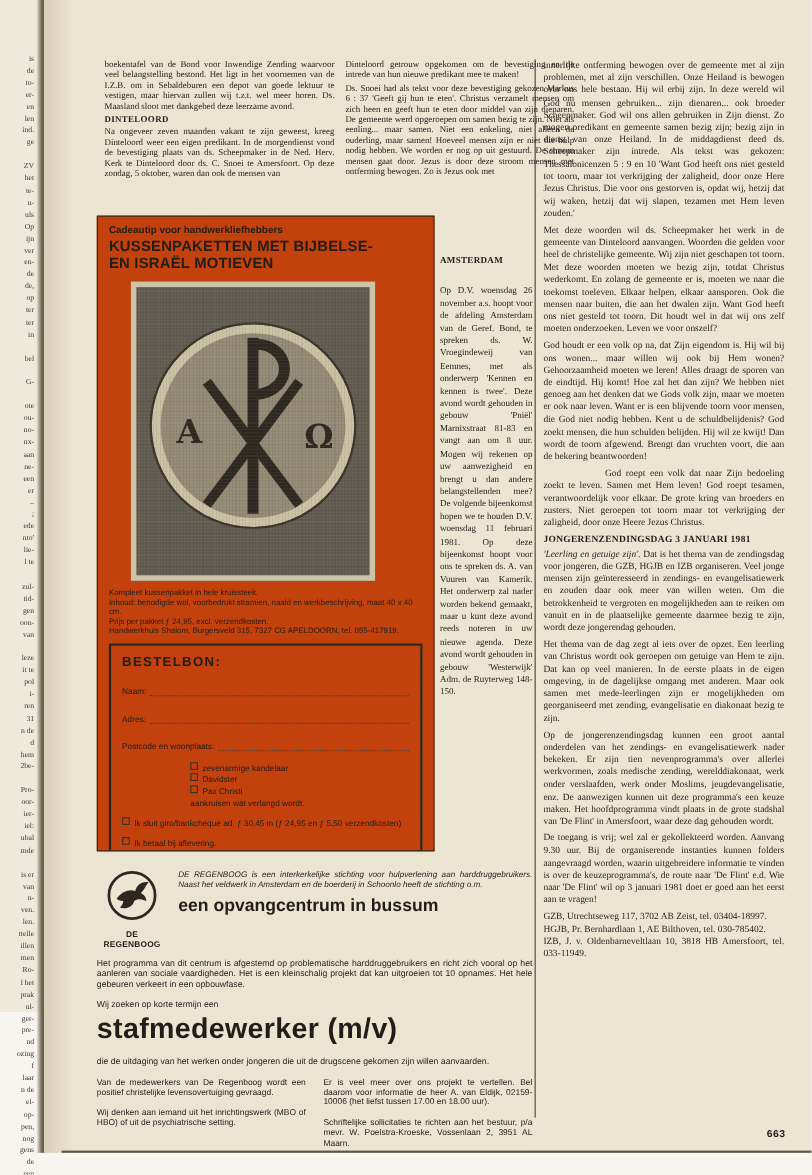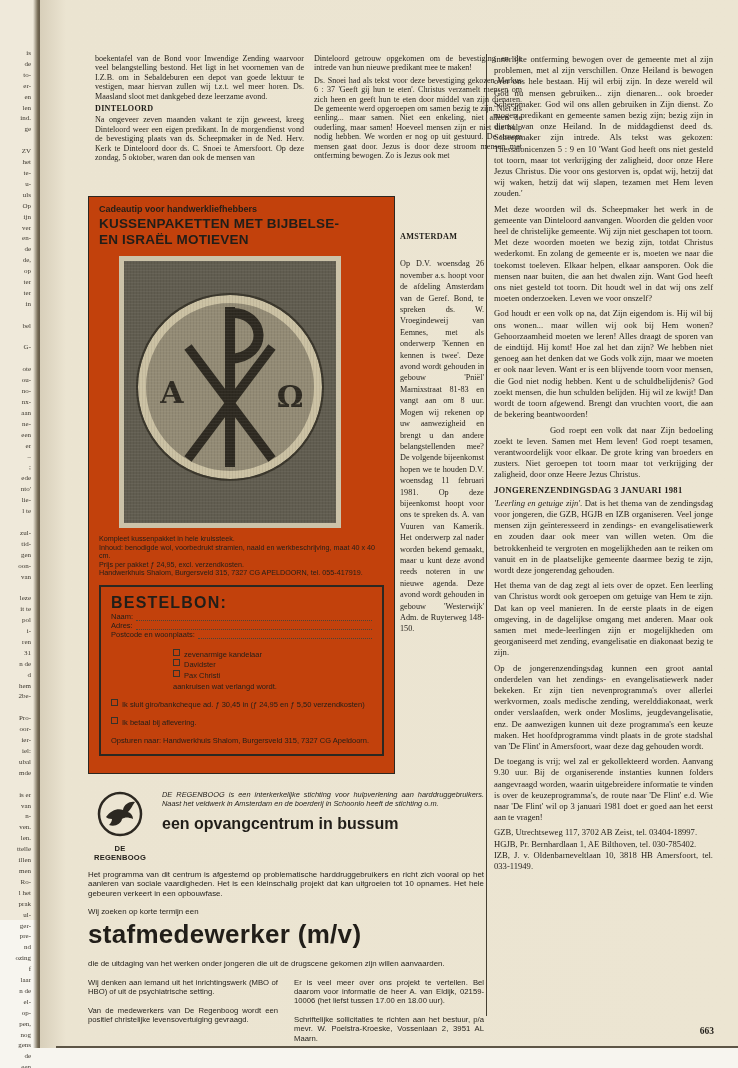--- a/index.html
+++ b/index.html
@@ -31,22 +31,22 @@
   .ad-kicker{font-weight:bold;font-size:9px;}
   .ad-title{font-weight:bold;font-size:13.5px;line-height:16px;letter-spacing:.2px;margin-top:2px;}
   .stitch{position:relative;width:212px;height:262px;margin:8px 0 7px 20px;background:#615d50;
           border:5px solid #ccc3a9;}
   .stitch::after{content:"";position:absolute;inset:0;pointer-events:none;opacity:.5;
       background-image:repeating-linear-gradient(0deg,rgba(255,255,255,.09) 0 1px,transparent 1px 3px),
                        repeating-linear-gradient(90deg,rgba(0,0,0,.12) 0 1px,transparent 1px 3px);}
   .stitch svg{position:absolute;inset:0;}
   .ad-detail{font-size:7.2px;line-height:8.6px;text-align:left;}
   #bestelbon{border:2px solid #2c2821;margin-top:7px;padding:7px 10px 9px 10px;}
-  .bb-head{font-weight:bold;font-size:16px;letter-spacing:1.2px;}
-  .field{display:flex;align-items:flex-end;margin-top:0;font-size:7.5px;}
+  .bb-head{font-weight:bold;font-size:12px;letter-spacing:1.2px;}
+  .field{display:flex;align-items:flex-end;margin-top:16px;font-size:7.5px;}
   .dots{flex:1;border-bottom:1.3px dotted #4a4438;height:8px;margin-left:3px;}
   .opts{margin:10px 0 0 62px;font-size:7.5px;line-height:9.4px;}
   .optnote{margin:2px 0 0 62px;font-size:7.5px;}
   .pay{margin-top:8px;font-size:7.5px;line-height:9.2px;}
   .sendto{margin-top:8px;font-size:7.5px;line-height:9.2px;}
   .cb{display:inline-block;width:5px;height:5px;border:1px solid #37322a;margin-right:4px;
       vertical-align:1px;}
 
   
   #amsterdam{position:absolute;left:400px;top:231px;width:84px;font-size:8.2px;
@@ -62,21 +62,21 @@
   .job-center{font-weight:bold;font-size:16px;margin-top:7px;}
   .job-p{font-size:7.9px;line-height:9.4px;margin-top:8px;text-align:justify;}
   .job-lead{font-size:7.9px;margin-top:9px;}
   .job-pos{font-weight:bold;font-size:26px;letter-spacing:.3px;margin-top:3px;}
   .job-sub{font-size:7.9px;line-height:9.4px;margin-top:9px;width:360px;}
   .job-cols{display:flex;gap:16px;margin-top:9px;}
   .job-cols>div{width:190px;}
   .job-cols p{font-size:7.7px;line-height:9.2px;margin:0 0 10px 0;text-align:justify;}
 
   #pageno{position:absolute;left:688px;top:1026px;width:26px;text-align:right;
-          font-family:Liberation Serif, serif;font-weight:bold;font-size:9.5px;}
+          font-family:Liberation Mono, monospace;font-weight:bold;font-size:9.5px;}
 </style>
 </head>
 <body>
 
 <div class="canvas">
   <div class="left-strip">
     <div class="fragments">is
 de
 to-
 er-
@@ -269,22 +269,22 @@
         <div class="job-intro">DE REGENBOOG is een interkerkelijke stichting voor hulpverlening aan harddruggebruikers. Naast het veldwerk in Amsterdam en de boerderij in Schoonlo heeft de stichting o.m.</div>
         <div class="job-center">een opvangcentrum in bussum</div>
       </div>
     </div>
     <div class="job-p">Het programma van dit centrum is afgestemd op problematische harddruggebruikers en richt zich vooral op het aanleren van sociale vaardigheden. Het is een kleinschalig projekt dat kan uitgroeien tot 10 opnames. Het hele gebeuren verkeert in een opbouwfase.</div>
     <div class="job-lead">Wij zoeken op korte termijn een</div>
     <div class="job-pos">stafmedewerker (m/v)</div>
     <div class="job-sub">die de uitdaging van het werken onder jongeren die uit de drugscene gekomen zijn willen aanvaarden.</div>
     <div class="job-cols">
       <div>
+        <p>Van de medewerkers van De Regenboog wordt een positief christelijke levensovertuiging gevraagd.</p>
         <p>Wij denken aan iemand uit het inrichtingswerk (MBO of HBO) of uit de psychiatrische setting.</p>
-        <p>Van de medewerkers van De Regenboog wordt een positief christelijke levensovertuiging gevraagd.</p>
       </div>
       <div>
         <p>Er is veel meer over ons projekt te vertellen. Bel daarom voor informatie de heer A. van Eldijk, 02159-10006 (het liefst tussen 17.00 en 18.00 uur).</p>
         <p>Schriftelijke sollicitaties te richten aan het bestuur, p/a mevr. W. Poelstra-Kroeske, Vossenlaan 2, 3951 AL Maarn.</p>
       </div>
     </div>
   </div>
 
   <div id="pageno">663</div>
 </div>

